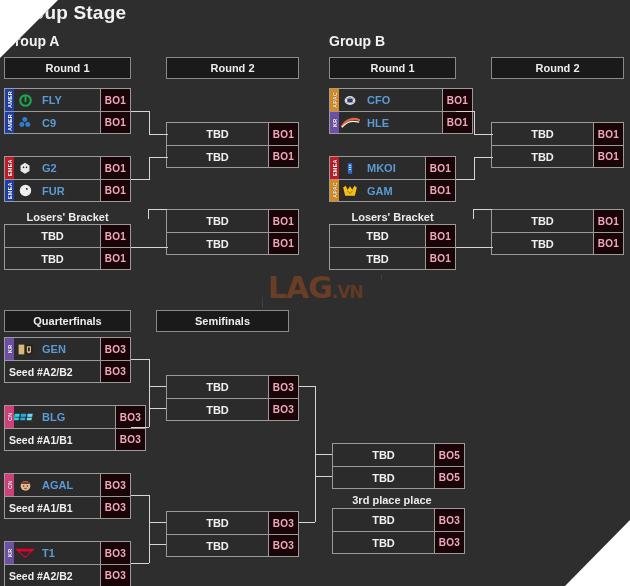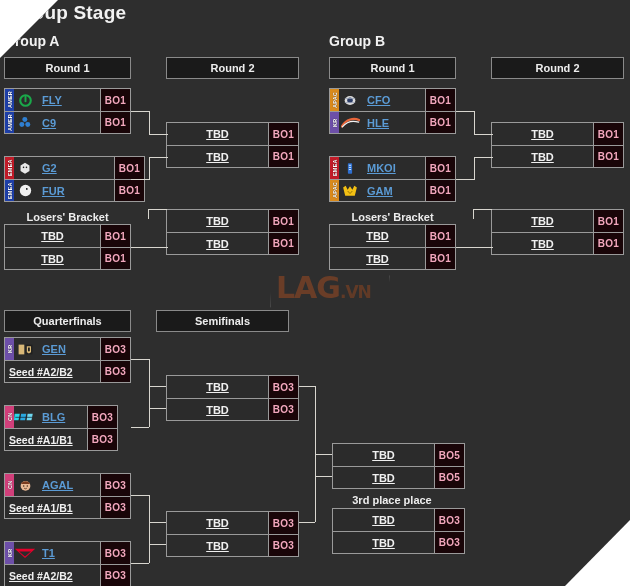--- a/index.html
+++ b/index.html
@@ -18,21 +18,21 @@
     height: 586px;
     background: #2e2e2e;
     overflow: hidden;
     
     clip-path: polygon(58px 0, 630px 0, 630px 520px, 565px 586px, 0 586px, 0 58px);
   }
 
   
   #watermark {
     position: absolute;
-    left: 270px;
+    left: 262px;
     top: 258px;
     width: 120px;
     height: 68px;
     pointer-events: none;
     opacity: 0.55;
   }
   #watermark .wm-text {
     position: absolute;
     left: 6px;
     top: 12px;
@@ -129,21 +129,20 @@
   .tname {
     flex: 1 1 auto;
     display: flex;
     align-items: center;
     font-size: 11px;
     font-weight: bold;
     color: #5b9bd5;
     padding-left: 6px;
     white-space: nowrap;
     overflow: hidden;
-    text-decoration: underline;
   }
   .tname.tbd {
     justify-content: center;
     padding-left: 0;
     color: #f0f0f0;
     font-weight: bold;
   }
   .tname.seed {
     color: #f0f0f0;
     font-weight: bold;
@@ -217,21 +216,21 @@
             <svg width="14" height="13" viewBox="0 0 18 16">
               <circle cx="5" cy="10.5" r="3.2" fill="#2f7fd1"></circle>
               <circle cx="12.6" cy="10.5" r="3.2" fill="#2f7fd1"></circle>
               <circle cx="8.8" cy="4.2" r="3.2" fill="#2f7fd1"></circle>
             </svg>
           </div>
           <div class="tname">C9</div>
           <div class="bo">BO1</div>
         </div>
       </div>
-      <div class="match" style="left: 4px; top: 156px; width: 141px;">
+      <div class="match" style="left: 4px; top: 156px; width: 127px;">
         <div class="slot">
           <div class="region" style="background: rgb(194, 27, 40);">EMEA</div>
           <div class="logo">
             <svg width="12" height="13" viewBox="0 0 14 16">
               <path d="M7 1 L12.5 4.3 L12.5 11 L7 14.6 L1.5 11 L1.5 4.3 Z" fill="#e8e8e8"></path>
               <circle cx="5.2" cy="6.6" r="1" fill="#1d1d1d"></circle>
               <circle cx="8.8" cy="6.6" r="1" fill="#1d1d1d"></circle>
             </svg>
           </div>
           <div class="tname">G2</div>
@@ -273,21 +272,21 @@
       <div class="match" style="left: 166px; top: 209px; width: 133px;">
         <div class="slot">
           <div class="tname tbd">TBD</div>
           <div class="bo">BO1</div>
         </div>
         <div class="slot">
           <div class="tname tbd">TBD</div>
           <div class="bo">BO1</div>
         </div>
       </div>
-      <div class="match" style="left: 329px; top: 88px; width: 127px;">
+      <div class="match" style="left: 329px; top: 88px; width: 144px;">
         <div class="slot">
           <div class="region" style="background: rgb(217, 138, 27);">APAC</div>
           <div class="logo">
             <svg width="14" height="13" viewBox="0 0 16 16">
               <ellipse cx="8" cy="8" rx="6.6" ry="5.4" fill="#dcdcdc"></ellipse>
               <ellipse cx="8" cy="7.6" rx="3.4" ry="3.4" fill="#2b3c66"></ellipse>
               <path d="M1.6 5.5 L14.4 5.5" stroke="#9aa3b5" stroke-width="1"></path>
               <path d="M1.6 10.5 L14.4 10.5" stroke="#9aa3b5" stroke-width="1"></path>
             </svg>
           </div>
@@ -374,21 +373,21 @@
             </svg>
           </div>
           <div class="tname">GEN</div>
           <div class="bo">BO3</div>
         </div>
         <div class="slot">
           <div class="tname seed">Seed #A2/B2</div>
           <div class="bo">BO3</div>
         </div>
       </div>
-      <div class="match" style="left: 4px; top: 405px; width: 114px;">
+      <div class="match" style="left: 4px; top: 405px; width: 142px;">
         <div class="slot">
           <div class="region" style="background: rgb(209, 63, 122);">CN</div>
           <div class="logo">
             <svg width="30" height="12" viewBox="0 0 34 14">
               <g fill="#29d6e8">
                 <path d="M1 2 L9 2 L7 12 L0 12 Z"></path>
                 <path d="M11 2 L19 2 L17 12 L9.5 12 Z" fill="#2aa8e0"></path>
                 <path d="M21 2 L29 2 L27 12 L19.5 12 Z" fill="#6fd8f0"></path>
               </g>
               <path d="M2 7.5 L28 7.5" stroke="#123" stroke-width="1.1"></path>

